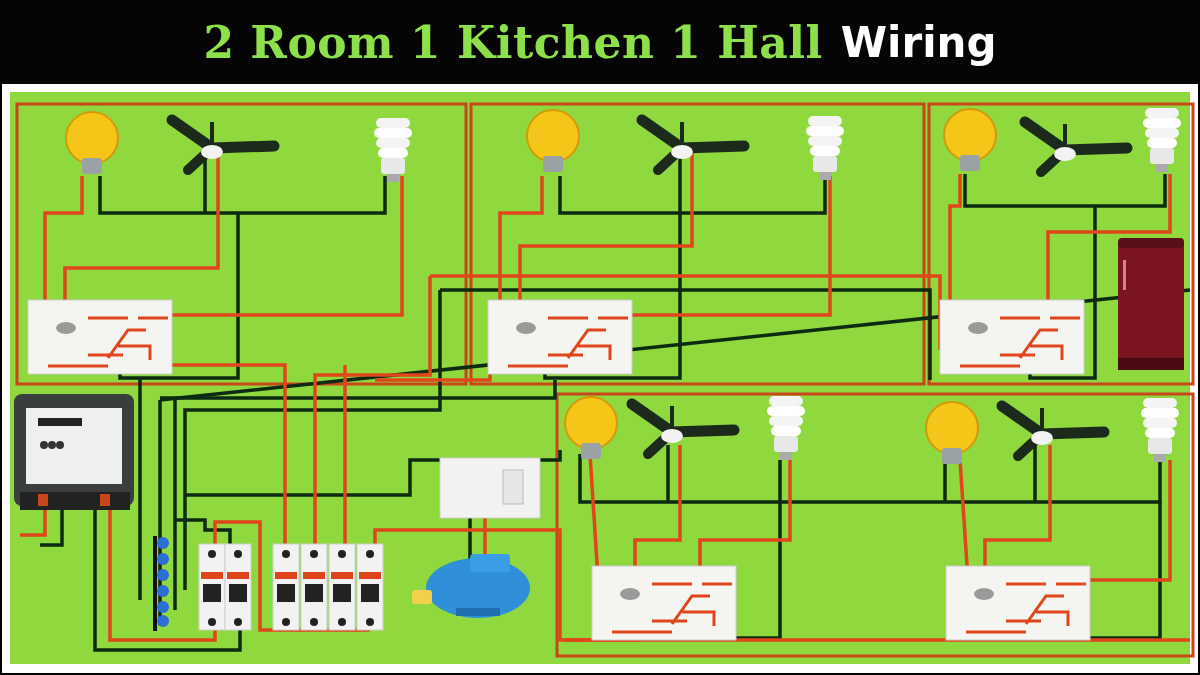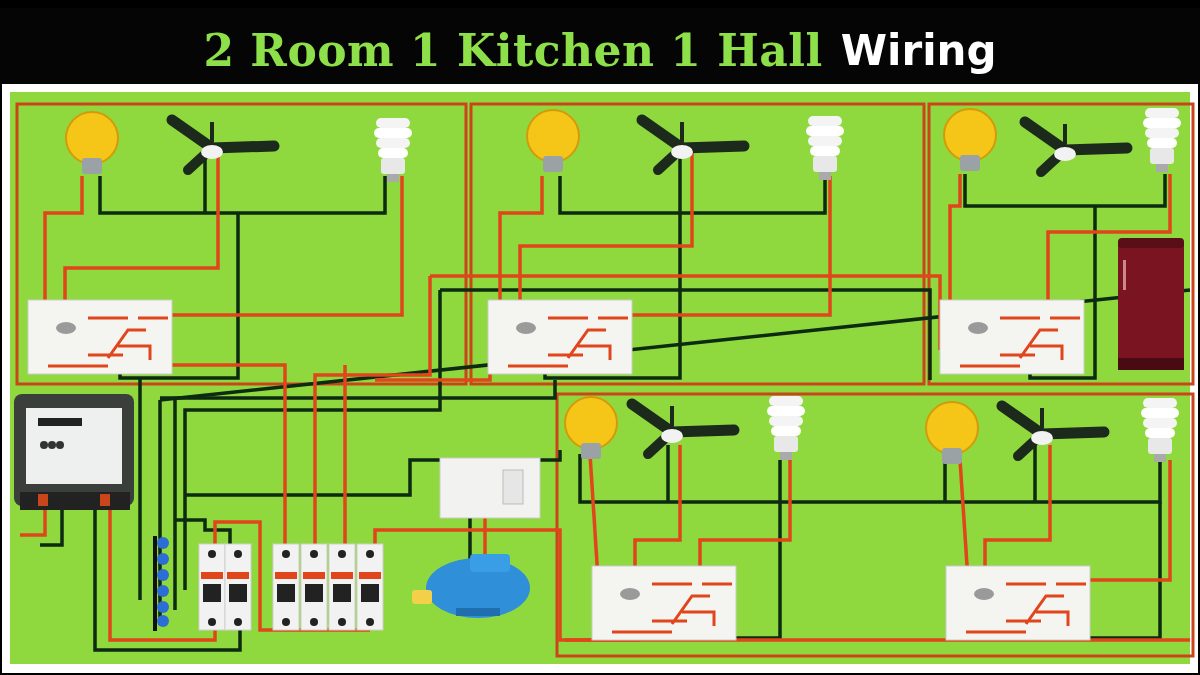--- a/index.html
+++ b/index.html
@@ -1,17 +1,17 @@
 <!DOCTYPE html>
 <html><head>
 <meta charset="utf-8">
 <style>
   html, body { margin:0; padding:0; background:#000; }
   body { width:1200px; height:675px; overflow:hidden; position:relative; font-family:"DejaVu Sans", sans-serif; }
-  .title-bar { position:absolute; left:0; top:8px; width:1200px; height:84px; background:#050505; display:flex; align-items:center; justify-content:center; gap:18px; }
+  .title-bar { position:absolute; left:0; top:0; width:1200px; height:84px; background:#050505; display:flex; align-items:center; justify-content:center; gap:18px; }
   .title-en { color:#8ee04a; font-family:"DejaVu Serif", serif; font-weight:bold; font-size:44px; letter-spacing:0.5px; }
   .title-wiring { color:#ffffff; font-family:"DejaVu Sans", sans-serif; font-weight:bold; font-size:42px; }
   .title-hi { color:#ffffff; font-family:"DejaVu Sans", sans-serif; font-weight:bold; font-size:40px; }
   .board-frame { position:absolute; left:2px; top:84px; width:1196px; height:589px; background:#fff; }
   .board { position:absolute; left:10px; top:92px; width:1180px; height:572px; background:#8fd83e; }
   svg.diagram { position:absolute; left:0; top:0; }
 </style>
 </head>
 <body>
 

